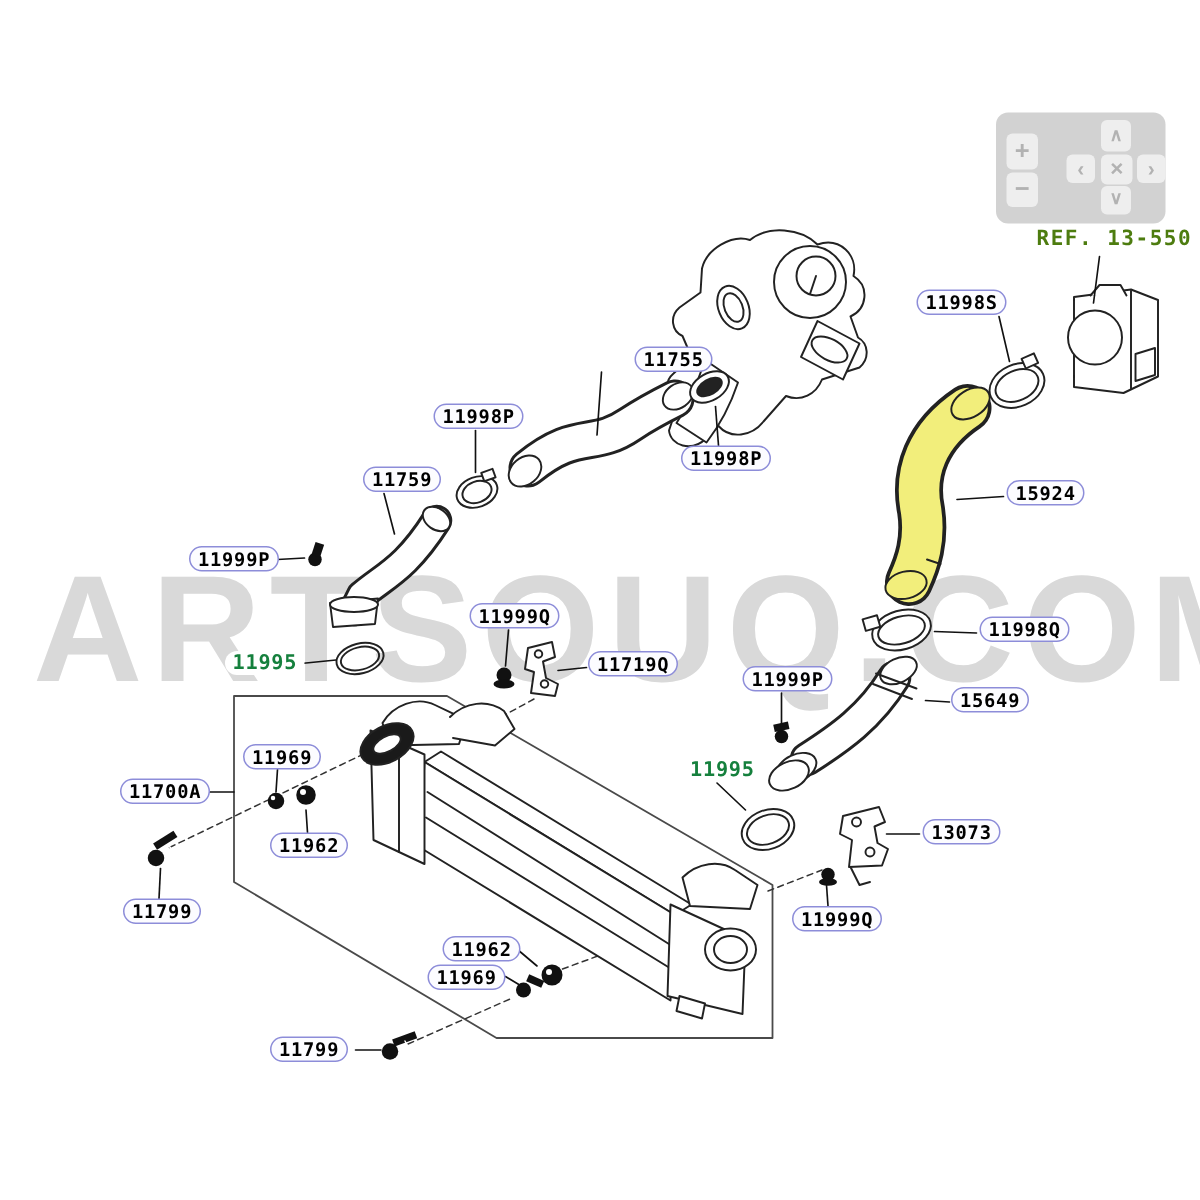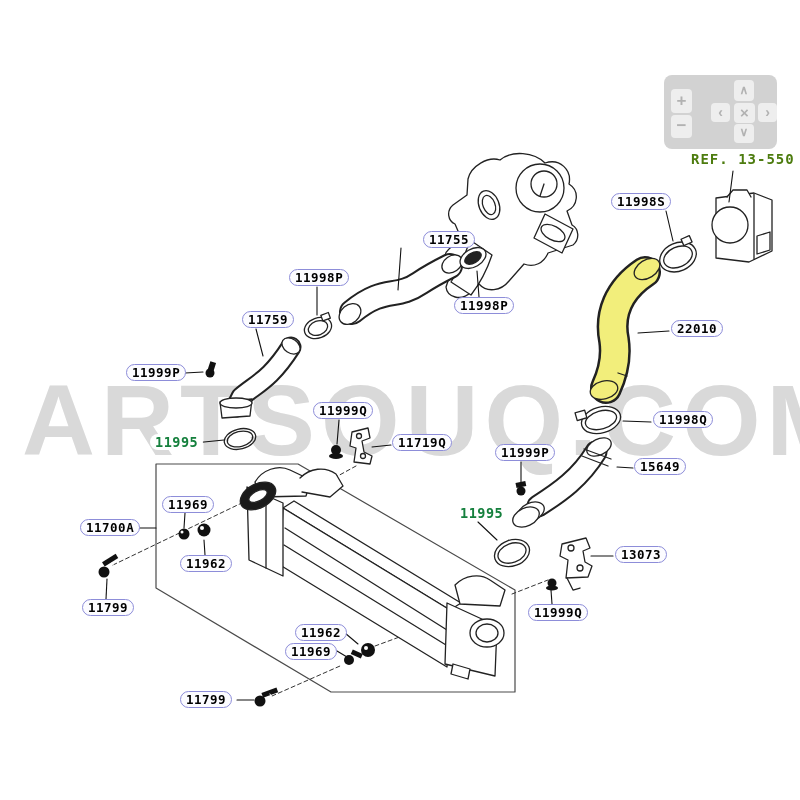--- a/index.html
+++ b/index.html
@@ -255,21 +255,21 @@
     <div class="nav-btn" style="left:70px;top:49px;width:20px;height:19px;line-height:17px;font-size:12px;">∨</div>
   </div>
 
   <div id="ref-label">REF. 13-550</div>
 
   <div class="part-label" style="left:611px;top:193px;">11998S</div>
   <div class="part-label" style="left:376px;top:231px;margin-left:47px;">11755</div>
   <div class="part-label" style="left:289px;top:269px;">11998P</div>
   <div class="part-label" style="left:242px;top:311px;">11759</div>
   <div class="part-label" style="left:454px;top:297px;">11998P</div>
-  <div class="part-label" style="left:671px;top:320px;">22010</div>
+  <div class="part-label" style="left:671px;top:320px;">15924</div>
   <div class="part-label" style="left:126px;top:364px;">11999P</div>
   <div class="part-label" style="left:313px;top:402px;">11999Q</div>
   <div class="part-label" style="left:392px;top:434px;text-align:right;">11719Q</div>
   <div class="part-label" style="left:653px;top:411px;text-align:center;">11998Q</div>
   <div class="plain-label" style="left:150px;top:434px;">11995</div>
   <div class="part-label" style="left:634px;top:458px;">15649</div>
   <div class="part-label" style="left:495px;top:444px;">11999P</div>
   <div class="plain-label" style="left:455px;top:505px;">11995</div>
   <div class="part-label" style="left:615px;top:546px;">13073</div>
   <div class="part-label" style="left:528px;top:604px;">11999Q</div>

